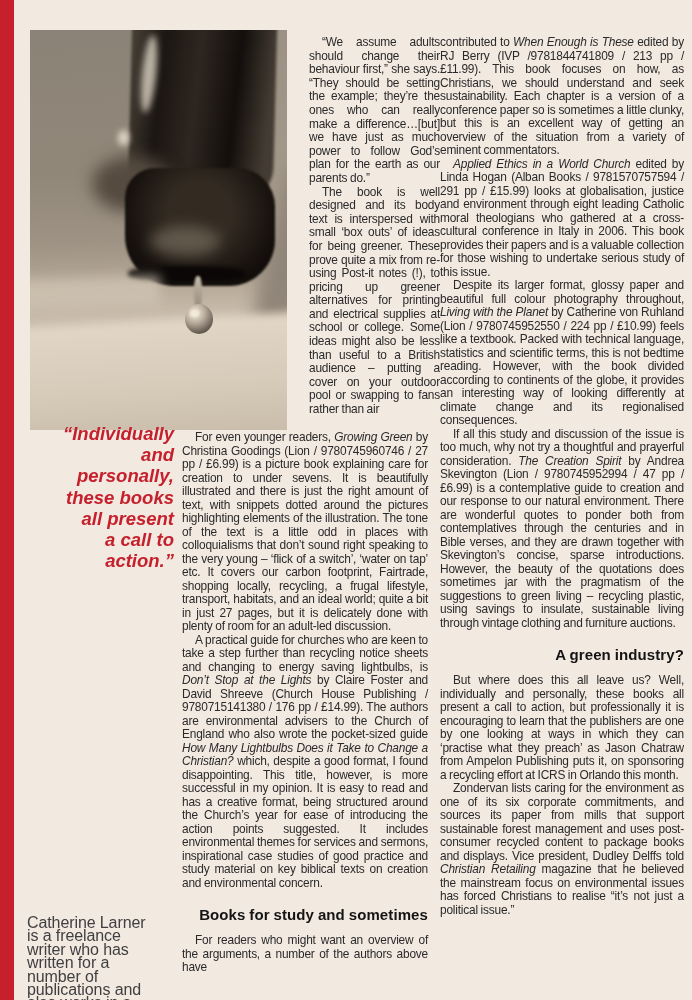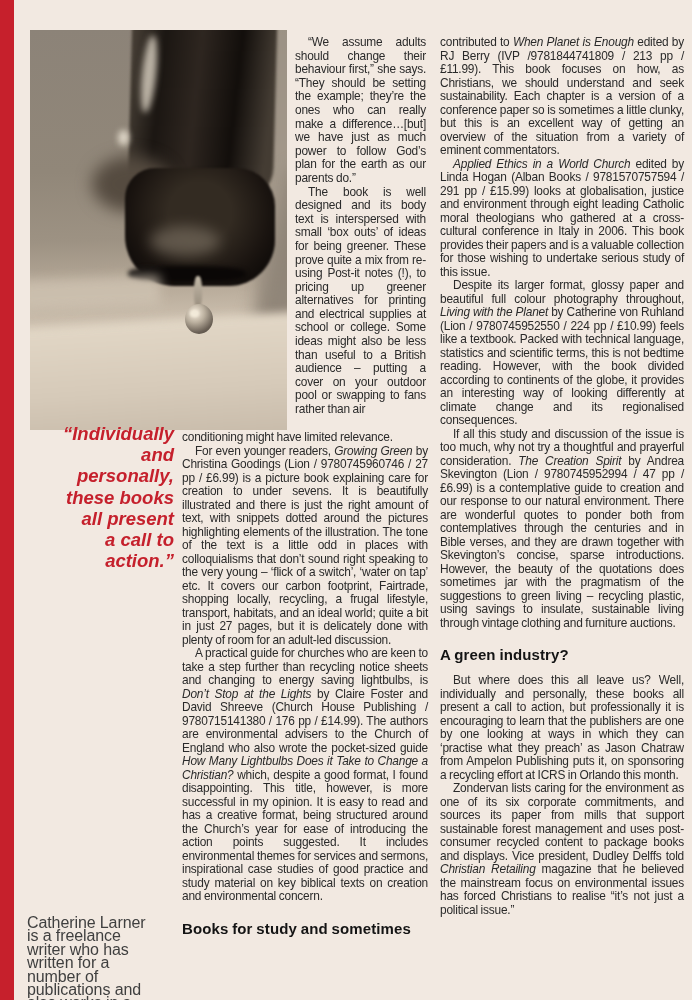--- a/index.html
+++ b/index.html
@@ -33,25 +33,25 @@
   .ph-drop{left:155px;top:274px;width:28px;height:30px;border-radius:50%;
     background:radial-gradient(circle at 36% 30%,#eee4d4 6%,#baaf9e 35%,#6b6156 70%,#423b33 100%);}
   .ph-drop-hl{left:160px;top:280px;width:9px;height:7px;border-radius:50%;background:#f2ead9;filter:blur(1px);}
 
   
   .body-text{font-size:11.9px;line-height:13.5px;color:var(--text_color,#2a2a2a);
     text-align:justify;letter-spacing:-0.2px;word-spacing:-0.4px;}
   .body-text p{margin:0;}
   .body-text p.ind{text-indent:13px;}
   .body-text i{font-style:italic;}
-  .col-narrow{position:absolute;left:295px;top:36px;width:131px;line-height:13.6px;}
+  .col-narrow{position:absolute;left:309px;top:36px;width:131px;line-height:13.6px;}
   .col-wide{position:absolute;left:182px;top:431px;width:246px;}
   .col-right{position:absolute;left:440px;top:36px;width:244px;}
   .section-heading{font-size:15px;line-height:18px;font-weight:bold;font-style:normal;
-    color:#141414;margin:16px 0 10px 0;letter-spacing:.1px;text-align:left;text-indent:0;}
+    color:#141414;margin:16px 0 10px 0;letter-spacing:.1px;text-align:right;text-indent:0;}
   .pull-quote{position:absolute;left:24px;top:423px;width:150px;text-align:right;
     font-size:18.5px;line-height:21.2px;font-weight:bold;font-style:italic;color:var(--accent_red,#c5202c);}
   .caption{position:absolute;left:27px;top:916px;width:130px;font-size:16px;line-height:13.4px;
     letter-spacing:-0.1px;color:#3f3f3f;}
   .footer{position:absolute;left:22px;top:975px;font-size:13.2px;display:flex;align-items:baseline;}
   .footer .num{font-weight:bold;color:#151515;}
   .footer .date{color:var(--muted_gray,#9a9896);margin-left:9px;}
   .footer .feat{font-weight:bold;color:#151515;margin-left:15px;letter-spacing:.2px;}
   .footer .topic{font-weight:bold;color:var(--accent_red,#c5202c);margin-left:6px;letter-spacing:.2px;}
 </style>
@@ -79,28 +79,28 @@
   </figure>
 
   <div class="pull-quote">“Individually<br>and<br>personally,<br>these books<br>all present<br>a call to<br>action.”</div>
 
   <div class="col-narrow body-text">
     <p class="ind">“We assume adults should change their behaviour first,” she says. “They should be setting the example; they’re the ones who can really make a difference…[but] we have just as much power to follow God’s plan for the earth as our parents do.”</p>
     <p class="ind">The book is well designed and its body text is interspersed with small ‘box outs’ of ideas for being greener. These prove quite a mix from re-using Post-it notes (!), to pricing up greener alternatives for printing and electrical supplies at school or college. Some ideas might also be less than useful to a British audience – putting a cover on your outdoor pool or swapping to fans rather than air</p>
   </div>
 
   <div class="col-wide body-text">
-    <p>conditioning might have limited relevance.</p>
     <p class="ind">For even younger readers, <i>Growing Green</i> by Christina Goodings (Lion / 9780745960746 / 27 pp / £6.99) is a picture book explaining care for creation to under sevens. It is beautifully illustrated and there is just the right amount of text, with snippets dotted around the pictures highlighting elements of the illustration. The tone of the text is a little odd in places with colloquialisms that don’t sound right speaking to the very young – ‘flick of a switch’, ‘water on tap’ etc. It covers our carbon footprint, Fairtrade, shopping locally, recycling, a frugal lifestyle, transport, habitats, and an ideal world; quite a bit in just 27 pages, but it is delicately done with plenty of room for an adult-led discussion.</p>
     <p class="ind">A practical guide for churches who are keen to take a step further than recycling notice sheets and changing to energy saving lightbulbs, is <i>Don’t Stop at the Lights</i> by Claire Foster and David Shreeve (Church House Publishing / 9780715141380 / 176 pp / £14.99). The authors are environmental advisers to the Church of England who also wrote the pocket-sized guide <i>How Many Lightbulbs Does it Take to Change a Christian?</i> which, despite a good format, I found disappointing. This title, however, is more successful in my opinion. It is easy to read and has a creative format, being structured around the Church’s year for ease of introducing the action points suggested. It includes environmental themes for services and sermons, inspirational case studies of good practice and study material on key biblical texts on creation and environmental concern.</p>
     <h2 class="section-heading">Books for study and sometimes</h2>
+    <p class="ind">For readers who might want an overview of the arguments, a number of the authors above have</p>
   </div>
 
   <div class="col-right body-text">
-    <p>contributed to <i>When Planet is Enough</i> edited by RJ Berry (IVP /9781844741809 / 213 pp / £11.99). This book focuses on how, as Christians, we should understand and seek sustainability. Each chapter is a version of a conference paper so is sometimes a little clunky, but this is an excellent way of getting an overview of the situation from a variety of eminent commentators.</p>
+    <p>contributed to <i>When Enough is These</i> edited by RJ Berry (IVP /9781844741809 / 213 pp / £11.99). This book focuses on how, as Christians, we should understand and seek sustainability. Each chapter is a version of a conference paper so is sometimes a little clunky, but this is an excellent way of getting an overview of the situation from a variety of eminent commentators.</p>
     <p class="ind"><i>Applied Ethics in a World Church</i> edited by Linda Hogan (Alban Books / 9781570757594 / 291 pp / £15.99) looks at globalisation, justice and environment through eight leading Catholic moral theologians who gathered at a cross-cultural conference in Italy in 2006. This book provides their papers and is a valuable collection for those wishing to undertake serious study of this issue.</p>
     <p class="ind">Despite its larger format, glossy paper and beautiful full colour photography throughout, <i>Living with the Planet</i> by Catherine von Ruhland (Lion / 9780745952550 / 224 pp / £10.99) feels like a textbook. Packed with technical language, statistics and scientific terms, this is not bedtime reading. However, with the book divided according to continents of the globe, it provides an interesting way of looking differently at climate change and its regionalised consequences.</p>
     <p class="ind">If all this study and discussion of the issue is too much, why not try a thoughtful and prayerful consideration. <i>The Creation Spirit</i> by Andrea Skevington (Lion / 9780745952994 / 47 pp / £6.99) is a contemplative guide to creation and our response to our natural environment. There are wonderful quotes to ponder both from contemplatives through the centuries and in Bible verses, and they are drawn together with Skevington’s concise, sparse introductions. However, the beauty of the quotations does sometimes jar with the pragmatism of the suggestions to green living – recycling plastic, using savings to insulate, sustainable living through vintage clothing and furniture auctions.</p>
     <h2 class="section-heading">A green industry?</h2>
     <p class="ind">But where does this all leave us? Well, individually and personally, these books all present a call to action, but professionally it is encouraging to learn that the publishers are one by one looking at ways in which they can ‘practise what they preach’ as Jason Chatraw from Ampelon Publishing puts it, on sponsoring a recycling effort at ICRS in Orlando this month.</p>
     <p class="ind">Zondervan lists caring for the environment as one of its six corporate commitments, and sources its paper from mills that support sustainable forest management and uses post-consumer recycled content to package books and displays. Vice president, Dudley Delffs told <i>Christian Retailing</i> magazine that he believed the mainstream focus on environmental issues has forced Christians to realise “it’s not just a political issue.”</p>
   </div>
 
   <div class="caption">Catherine Larner is a freelance writer who has written for a number of publications and also works in a general bookshop.</div>
 

